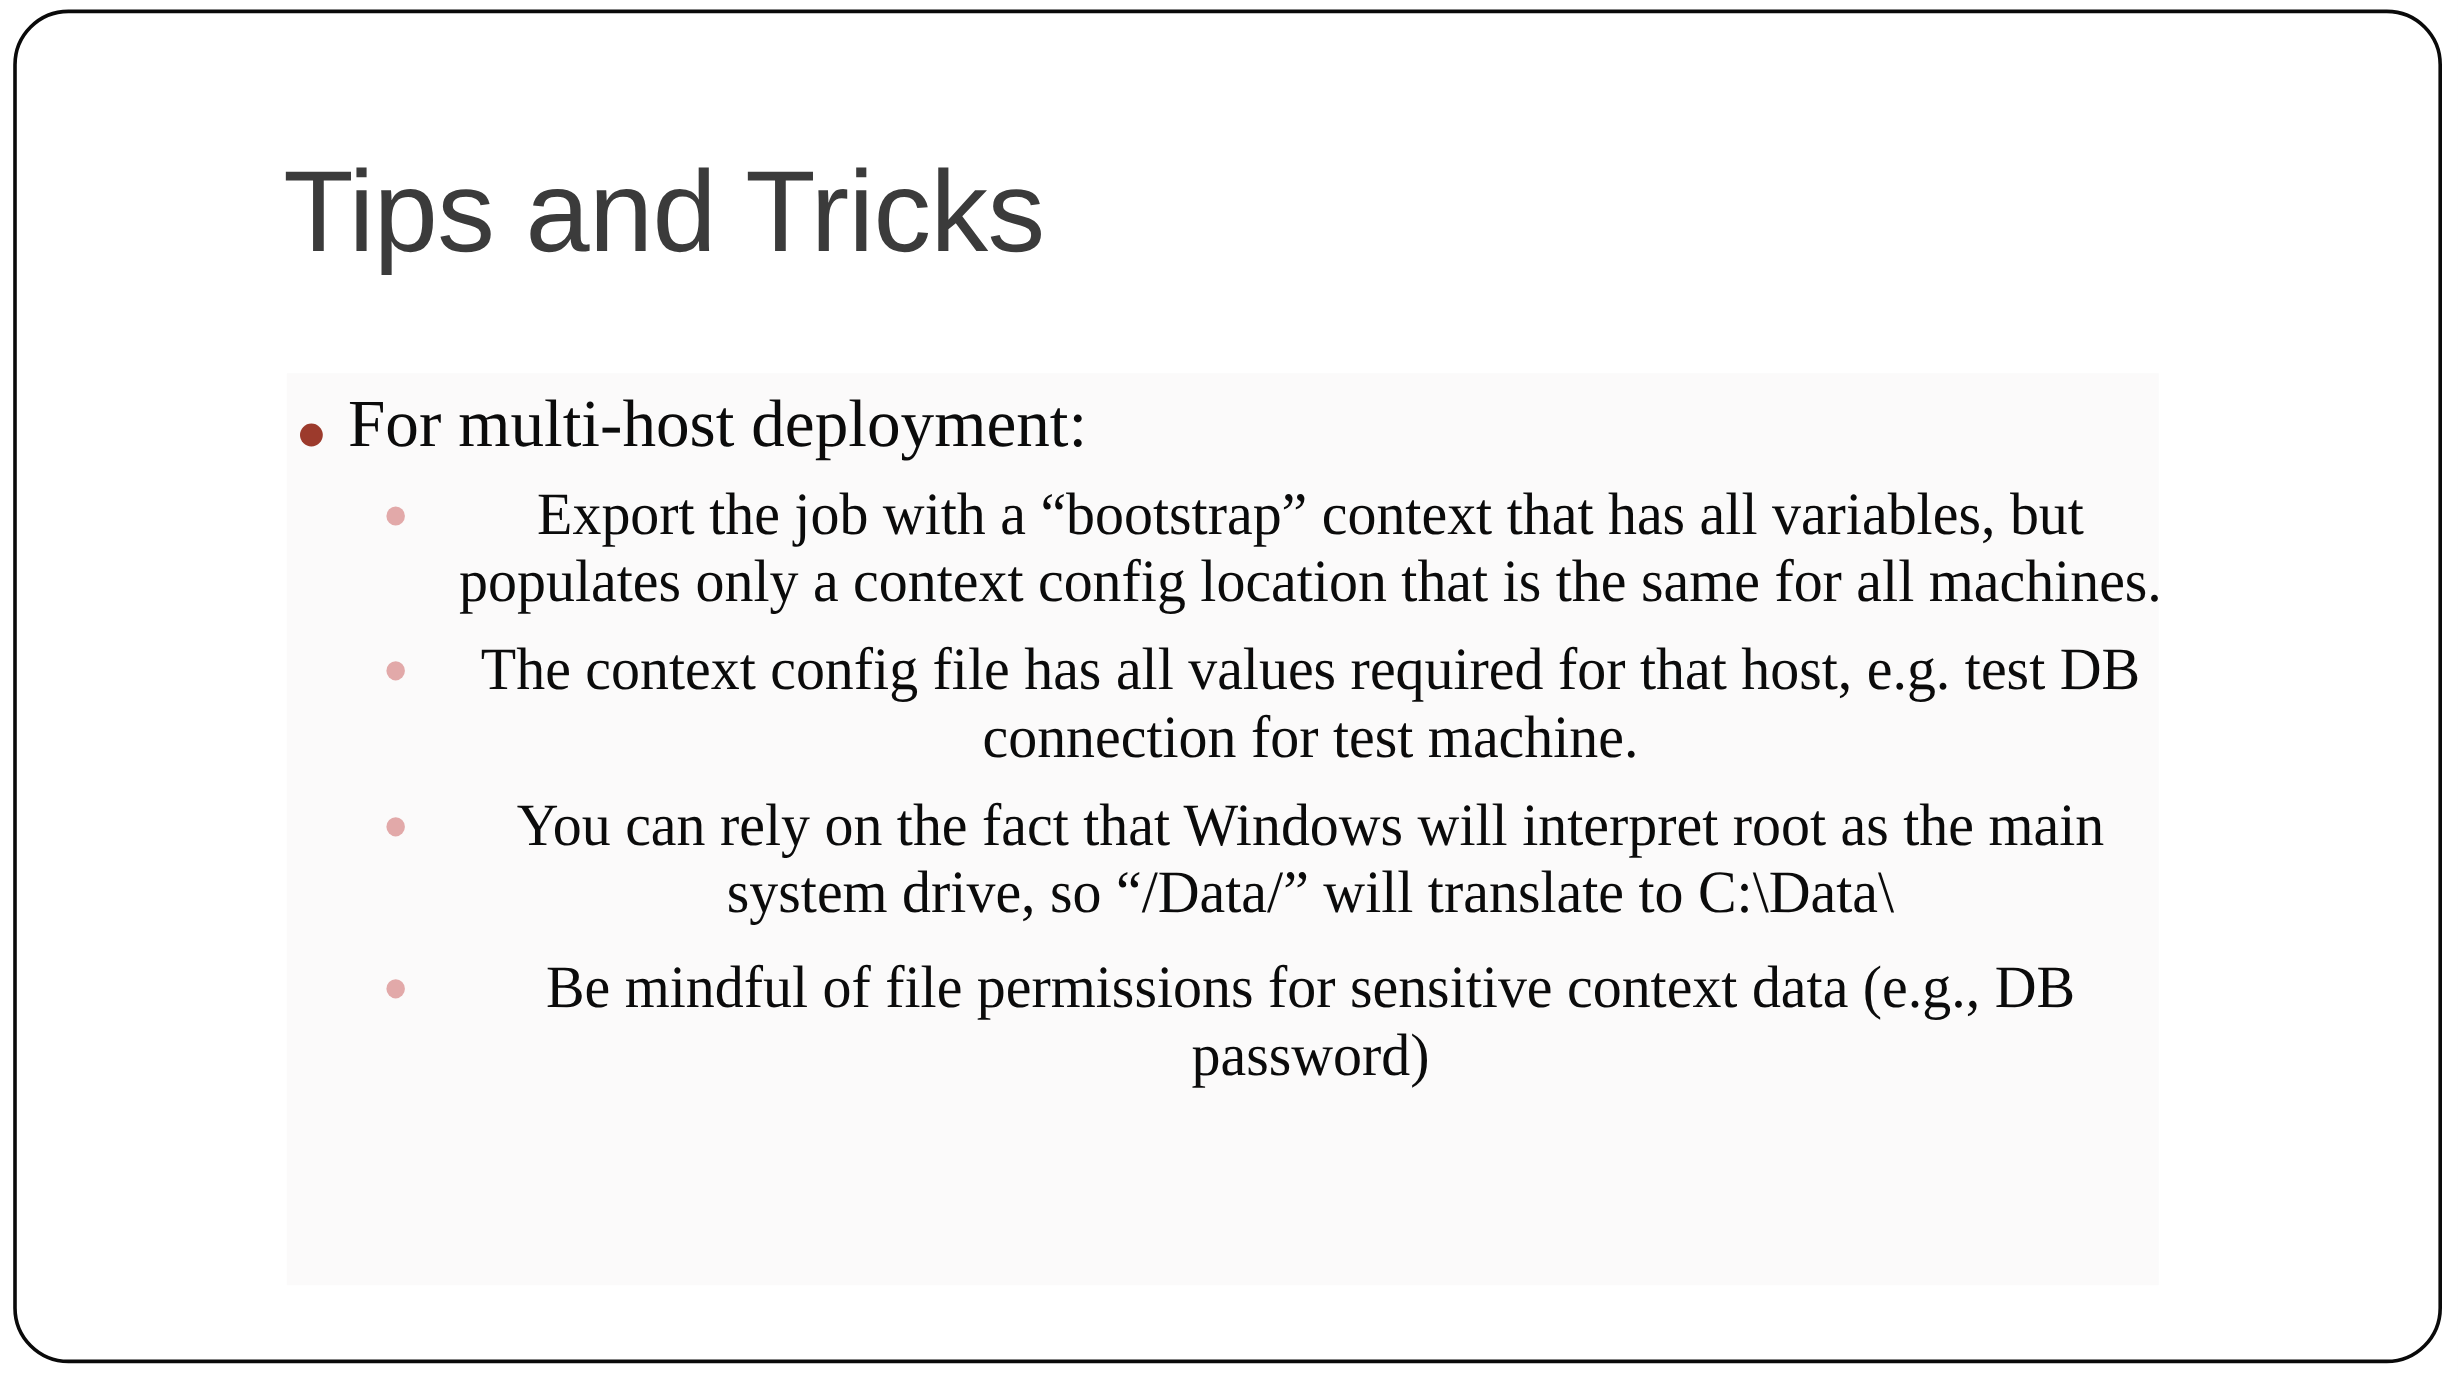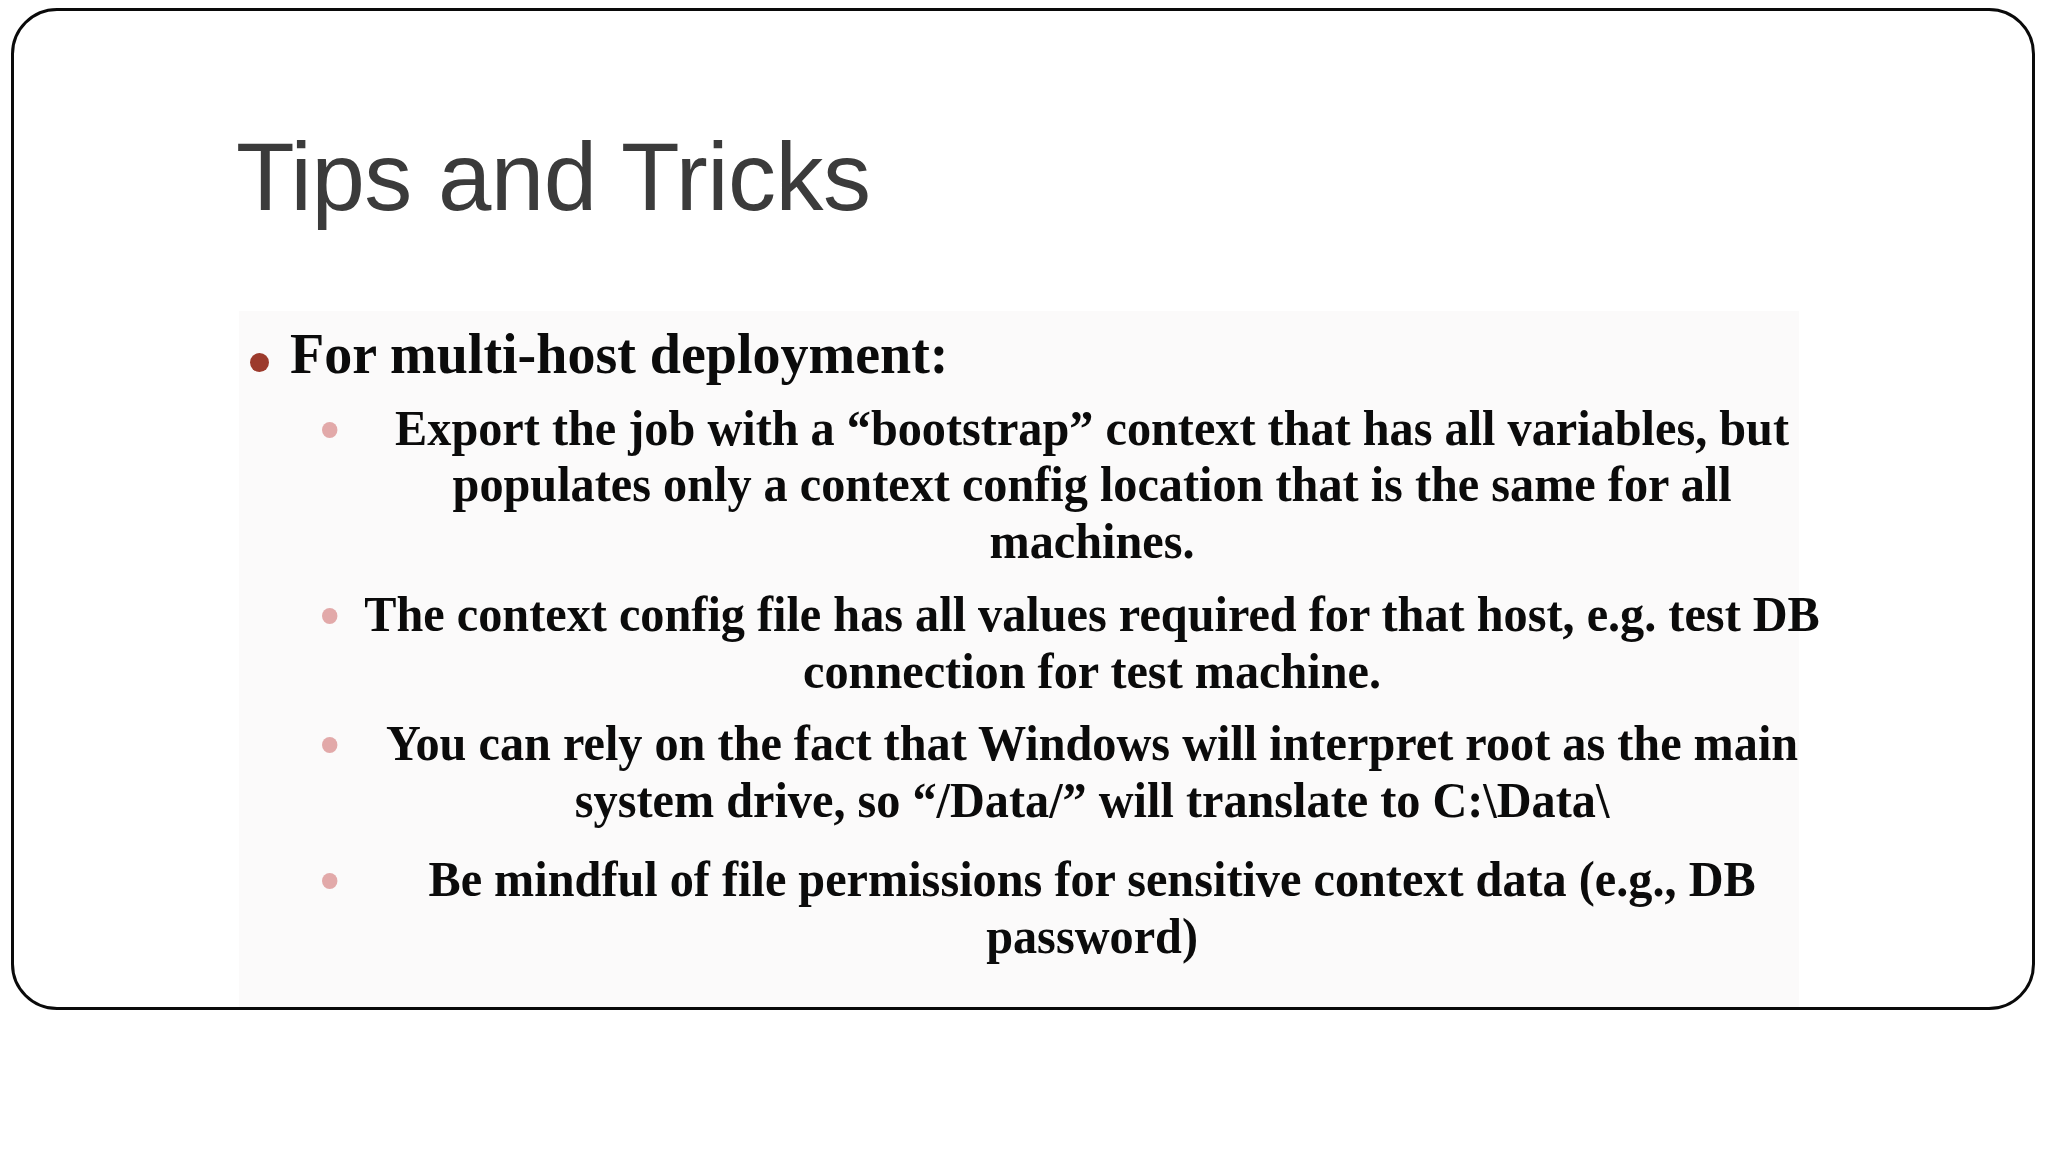--- a/index.html
+++ b/index.html
@@ -13,21 +13,21 @@
     overflow: hidden;
     font-family: "Liberation Serif", serif;
     -webkit-font-smoothing: antialiased;
   }
 
   .slide {
     position: absolute;
     left: 11px;
     top: 8px;
     width: 2024px;
-    height: 1002px;
+    height: 1128px;
     box-sizing: border-box;
     background: #ffffff;
     border: 3px solid #0a0a0a;
     border-radius: 46px;
     overflow: hidden;
   }
 
   
   .content-tint {
     position: absolute;
@@ -51,21 +51,20 @@
     letter-spacing: -0.5px;
     line-height: 1.0;
     white-space: nowrap;
   }
 
   .body-block {
     position: absolute;
     left: 222px;
     top: 312px;
     width: 1700px;
-    font-weight: bold;
   }
 
   
   .lvl1 {
     position: relative;
     padding-left: 54px;
     margin: 0 0 14px 0;
     font-family: "Liberation Serif", serif;
     font-size: 56px;
     line-height: 1.12;

